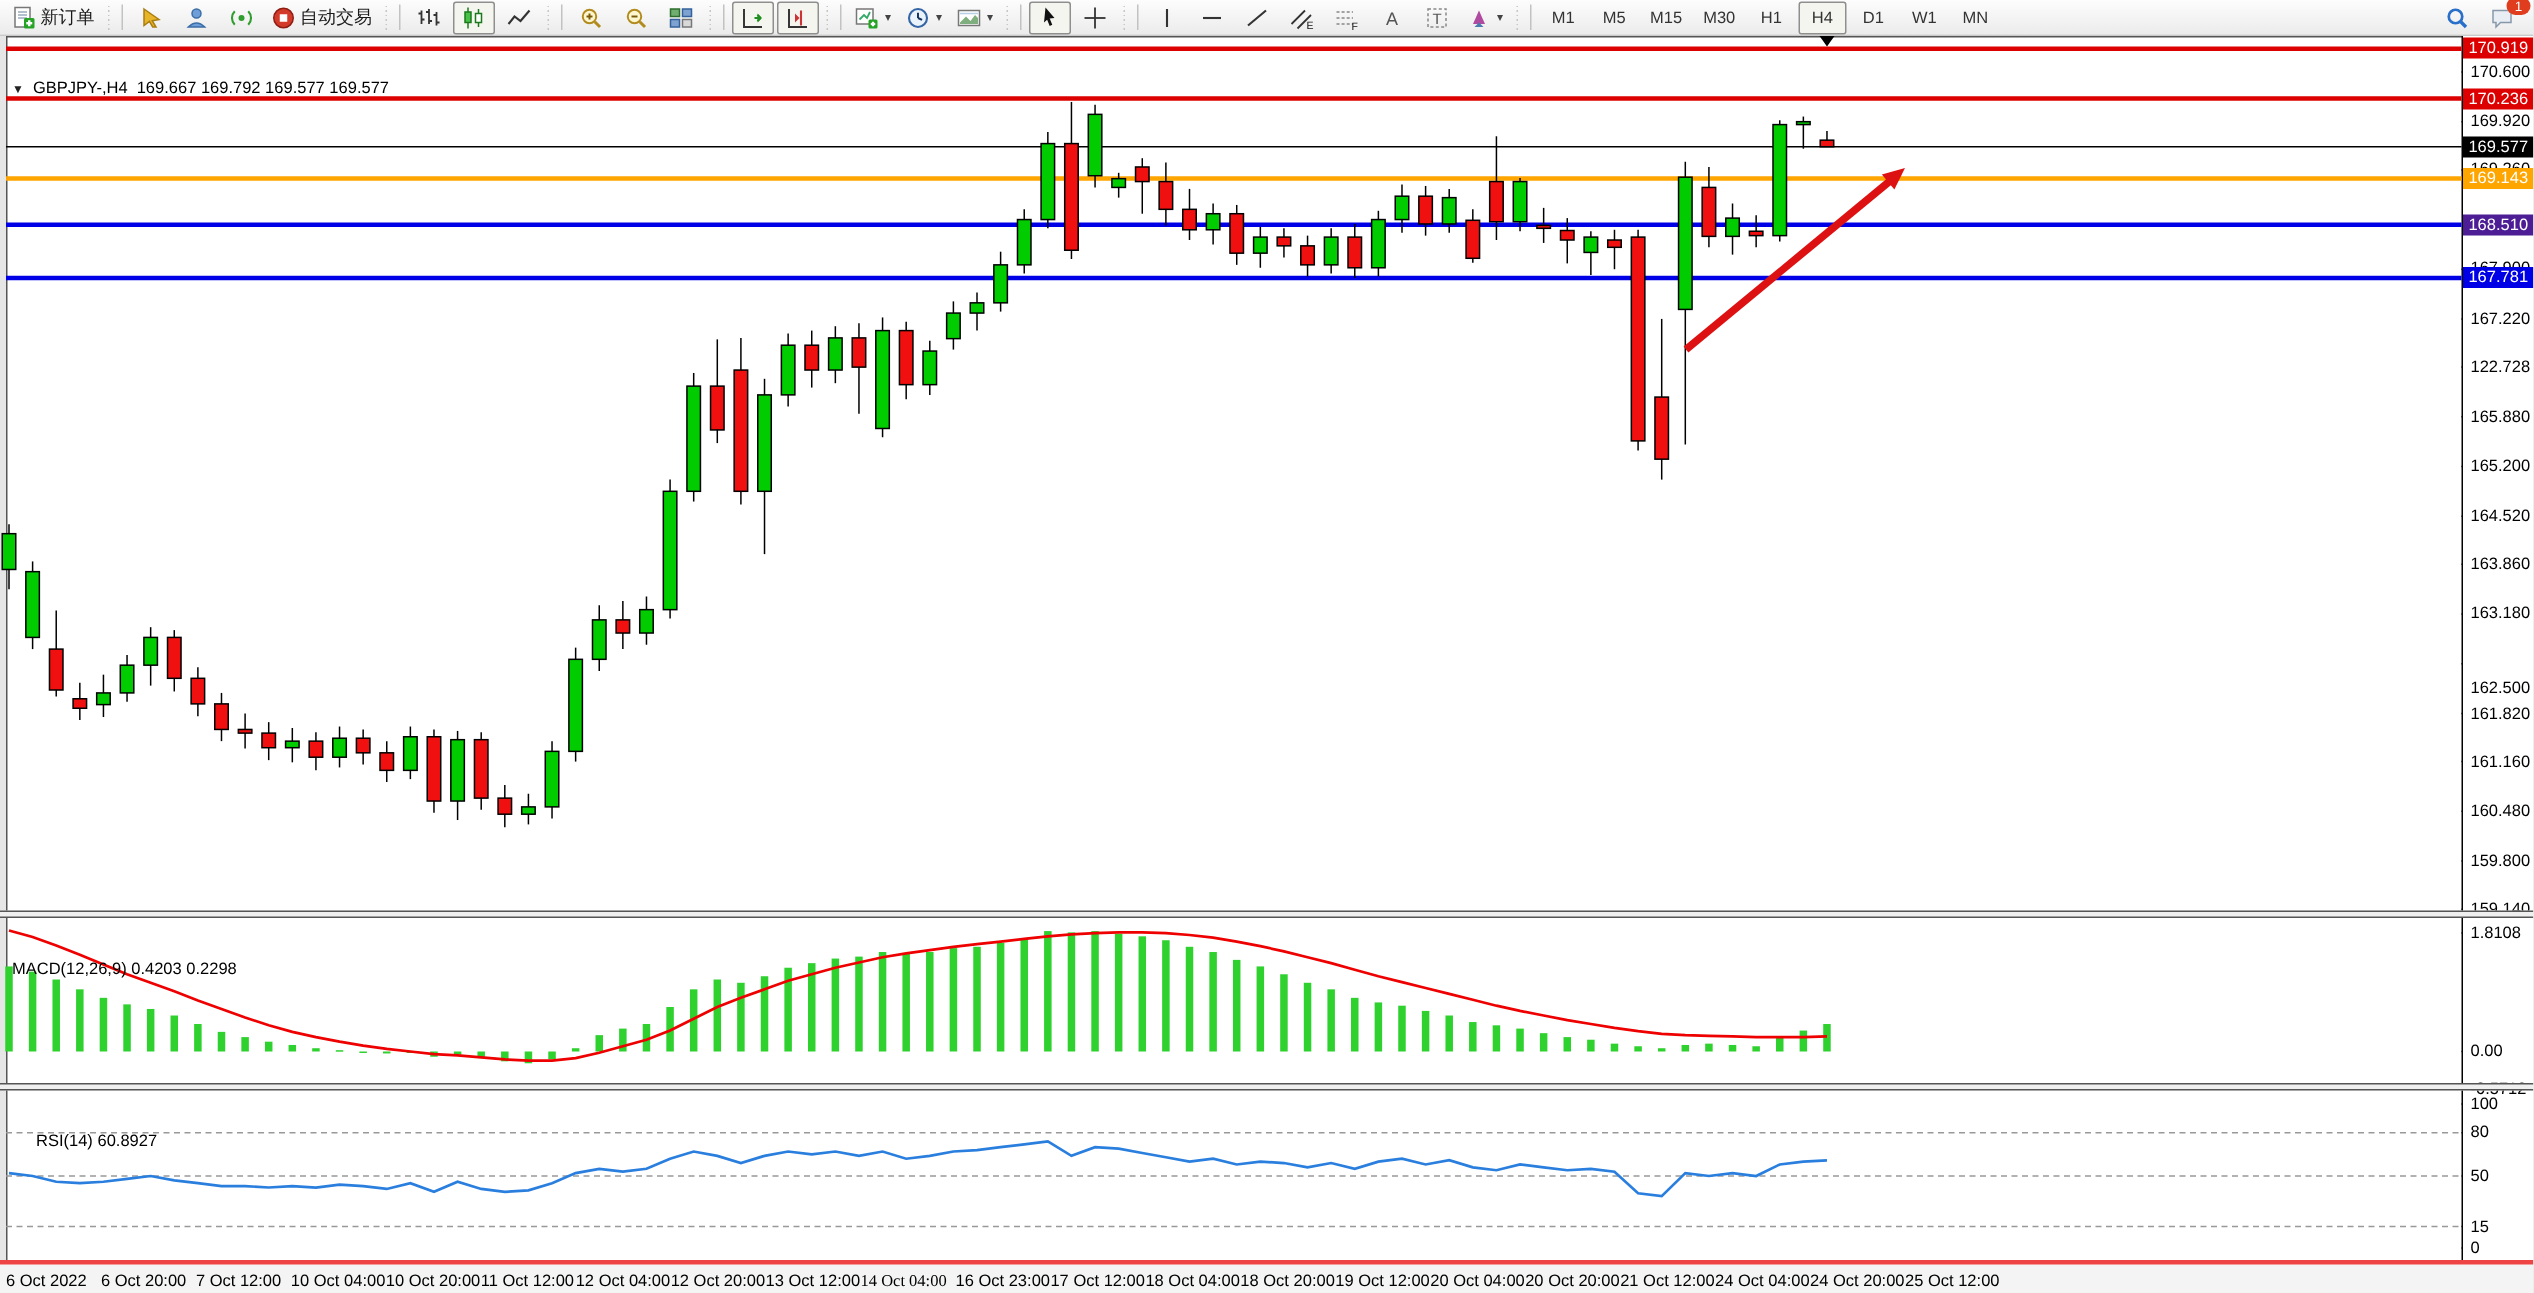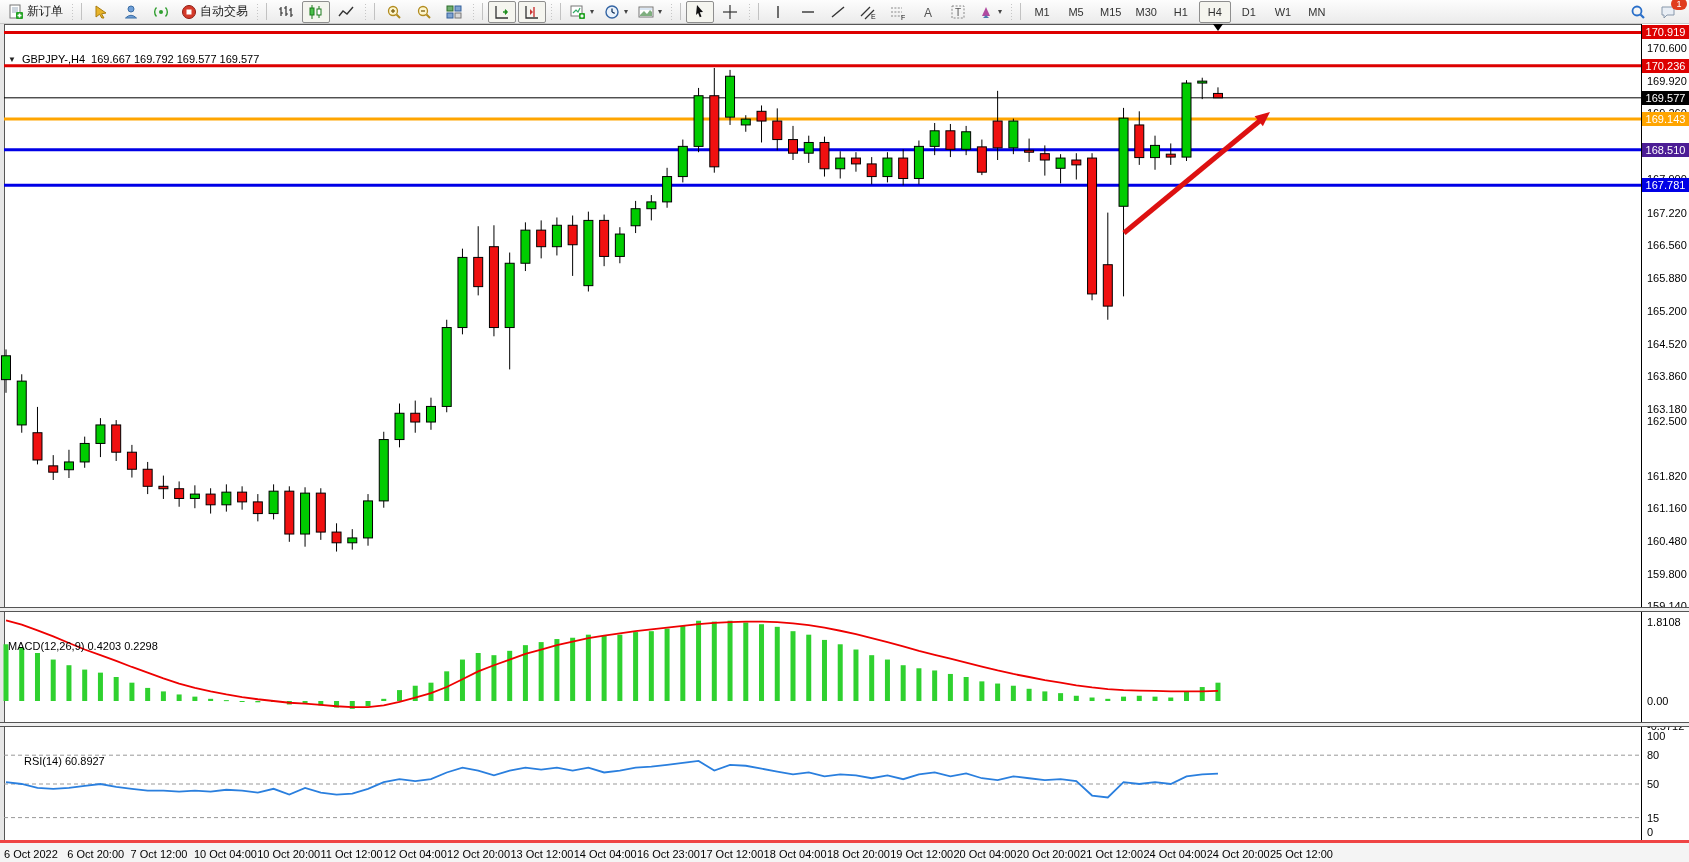--- a/index.html
+++ b/index.html
@@ -574,27 +574,27 @@
       <line x1="1207.2" y1="840" x2="1207.2" y2="844" stroke="#000"></line>
       <line x1="1270.5" y1="840" x2="1270.5" y2="844" stroke="#000"></line>
     </svg>
 
   <div class="gutter" id="gutter">
       <div class="ptick" style="top: 24px;">170.600</div>
       <div class="ptick" style="top: 57.116px;">169.920</div>
       <div class="ptick" style="top: 89.258px;">169.260</div>
       <div class="ptick" style="top: 155.49px;">167.900</div>
       <div class="ptick" style="top: 188.606px;">167.220</div>
-      <div class="ptick" style="top: 220.748px;">166.560</div>
+      <div class="ptick" style="top: 220.748px;">122.728</div>
       <div class="ptick" style="top: 253.864px;">165.880</div>
       <div class="ptick" style="top: 286.98px;">165.200</div>
       <div class="ptick" style="top: 320.096px;">164.520</div>
       <div class="ptick" style="top: 352.238px;">163.860</div>
       <div class="ptick" style="top: 385.354px;">163.180</div>
-      <div class="ptick" style="top: 397px;">162.500</div>
+      <div class="ptick" style="top: 435px;">162.500</div>
       <div class="ptick" style="top: 451.586px;">161.820</div>
       <div class="ptick" style="top: 483.728px;">161.160</div>
       <div class="ptick" style="top: 516.844px;">160.480</div>
       <div class="ptick" style="top: 549.96px;">159.800</div>
       <div class="ptick" style="top: 582.102px;">159.140</div>
       <div class="pbadge" style="top: 8.4647px; background: rgb(221, 0, 0);">170.919</div>
       <div class="pbadge" style="top: 41.7268px; background: rgb(221, 0, 0);">170.236</div>
       <div class="pbadge" style="top: 73.8201px; background: rgb(0, 0, 0);">169.577</div>
       <div class="pbadge" style="top: 94.9559px; background: rgb(255, 165, 0);">169.143</div>
       <div class="pbadge" style="top: 125.783px; background: #4c1d95;">168.510</div>
@@ -615,21 +615,21 @@
   <div class="taxis" id="taxis">
       <div class="tlabel" style="left: 4px;">6 Oct 2022</div>
       <div class="tlabel" style="left: 67.3px;">6 Oct 20:00</div>
       <div class="tlabel" style="left: 130.6px;">7 Oct 12:00</div>
       <div class="tlabel" style="left: 193.9px;">10 Oct 04:00</div>
       <div class="tlabel" style="left: 257.2px;">10 Oct 20:00</div>
       <div class="tlabel" style="left: 320.5px;">11 Oct 12:00</div>
       <div class="tlabel" style="left: 383.8px;">12 Oct 04:00</div>
       <div class="tlabel" style="left: 447.1px;">12 Oct 20:00</div>
       <div class="tlabel" style="left: 510.4px;">13 Oct 12:00</div>
-      <div class="tlabel" style="left: 573.7px;">14 Oct 04:00</div>
+      <div class="tlabel" style="left: 573.7px; font-family: Liberation Serif, serif;">14 Oct 04:00</div>
       <div class="tlabel" style="left: 637px;">16 Oct 23:00</div>
       <div class="tlabel" style="left: 700.3px;">17 Oct 12:00</div>
       <div class="tlabel" style="left: 763.6px;">18 Oct 04:00</div>
       <div class="tlabel" style="left: 826.9px;">18 Oct 20:00</div>
       <div class="tlabel" style="left: 890.2px;">19 Oct 12:00</div>
       <div class="tlabel" style="left: 953.5px; text-align: right;">20 Oct 04:00</div>
       <div class="tlabel" style="left: 1016.8px;">20 Oct 20:00</div>
       <div class="tlabel" style="left: 1080.1px;">21 Oct 12:00</div>
       <div class="tlabel" style="left: 1143.4px;">24 Oct 04:00</div>
       <div class="tlabel" style="left: 1206.7px;">24 Oct 20:00</div>

